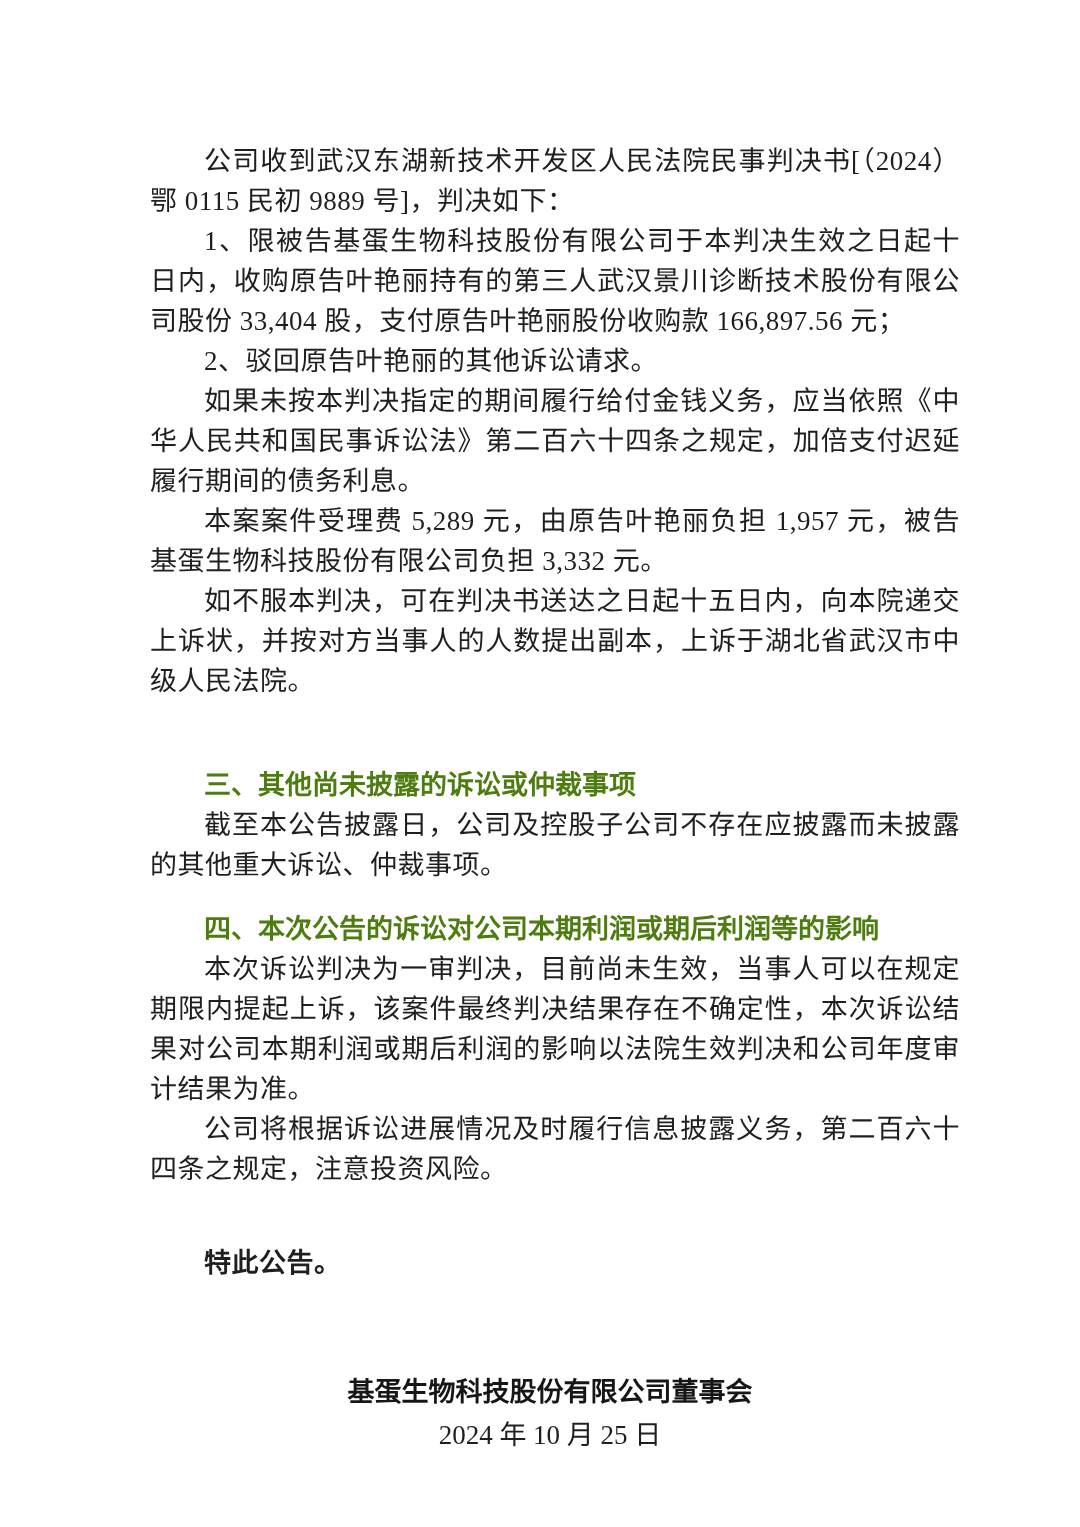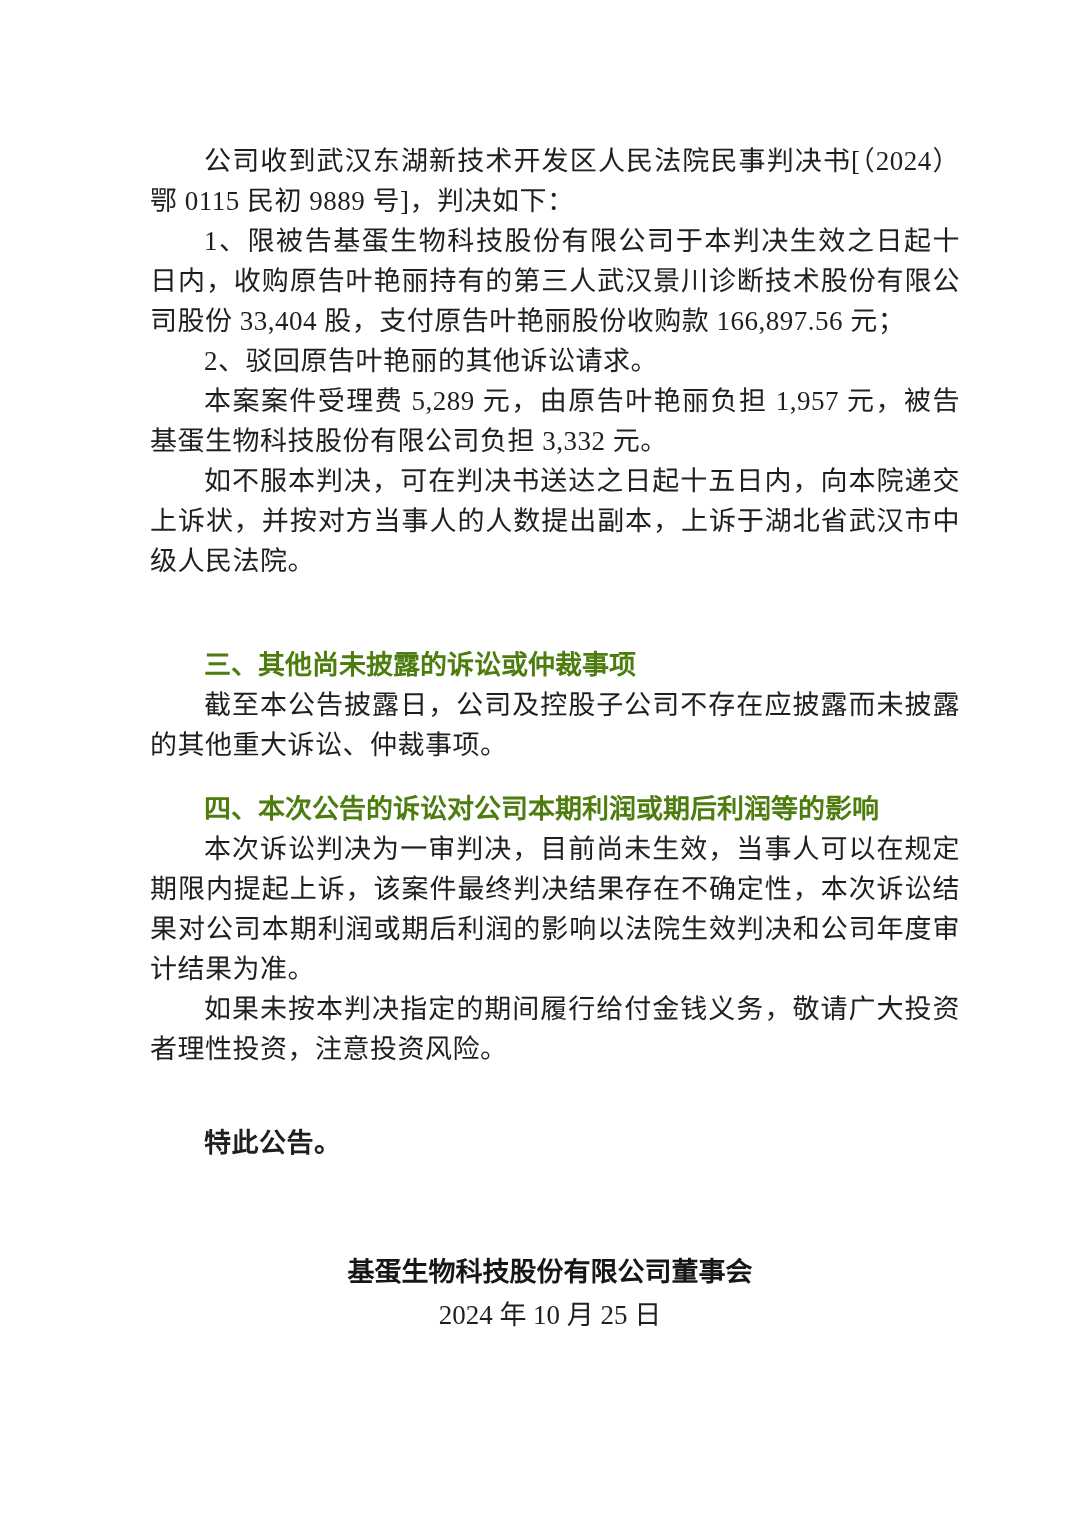--- a/index.html
+++ b/index.html
@@ -63,33 +63,34 @@
 </style>
 </head>
 <body>
 
 <div class="page">
 
   <section>
     <p class="par">公司收到武汉东湖新技术开发区人民法院民事判决书[（2024）鄂 0115 民初 9889 号]，判决如下：</p>
     <p class="par">1、限被告基蛋生物科技股份有限公司于本判决生效之日起十日内，收购原告叶艳丽持有的第三人武汉景川诊断技术股份有限公司股份 33,404 股，支付原告叶艳丽股份收购款 166,897.56 元；</p>
     <p class="par">2、驳回原告叶艳丽的其他诉讼请求。</p>
+    <p class="par">如果未按本判决指定的期间履行给付金钱义务，应当依照《中华人民共和国民事诉讼法》第二百六十四条之规定，加倍支付迟延履行期间的债务利息。</p>
     <p class="par">本案案件受理费 5,289 元，由原告叶艳丽负担 1,957 元，被告基蛋生物科技股份有限公司负担 3,332 元。</p>
     <p class="par">如不服本判决，可在判决书送达之日起十五日内，向本院递交上诉状，并按对方当事人的人数提出副本，上诉于湖北省武汉市中级人民法院。</p>
   </section>
 
   <section>
     <h2 class="section-heading">三、其他尚未披露的诉讼或仲裁事项</h2>
     <p class="par">截至本公告披露日，公司及控股子公司不存在应披露而未披露的其他重大诉讼、仲裁事项。</p>
   </section>
 
   <section>
     <h2 class="section-heading heading-gap-small">四、本次公告的诉讼对公司本期利润或期后利润等的影响</h2>
     <p class="par">本次诉讼判决为一审判决，目前尚未生效，当事人可以在规定期限内提起上诉，该案件最终判决结果存在不确定性，本次诉讼结果对公司本期利润或期后利润的影响以法院生效判决和公司年度审计结果为准。</p>
-    <p class="par">如果未按本判决指定的期间履行给付金钱义务，敬请广大投资者理性投资，注意投资风险。</p>
+    <p class="par">公司将根据诉讼进展情况及时履行信息披露义务，第二百六十四条之规定，注意投资风险。</p>
   </section>
 
   <p class="par closing">特此公告。</p>
 
   <div class="signature-block">
     <p class="signature-line">基蛋生物科技股份有限公司董事会</p>
     <p class="date-line">2024 年 10 月 25 日</p>
   </div>
 
 </div>

